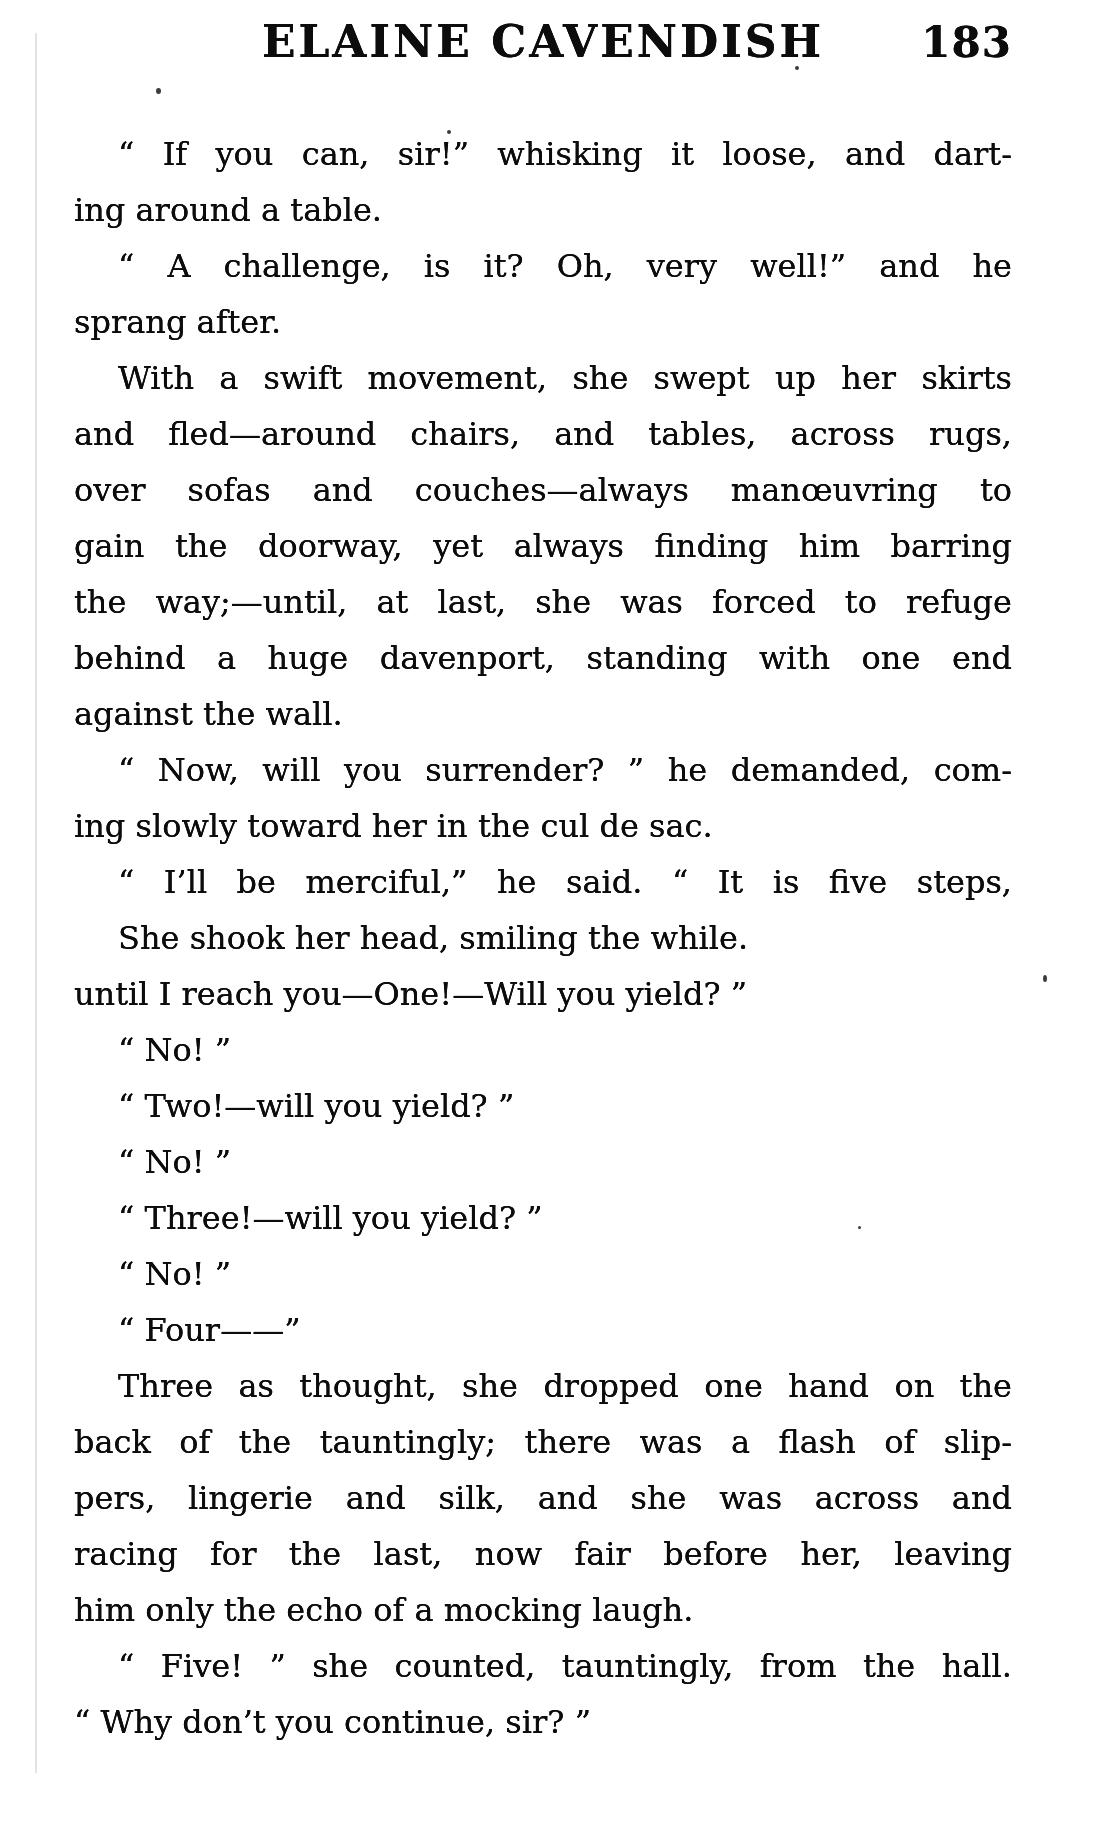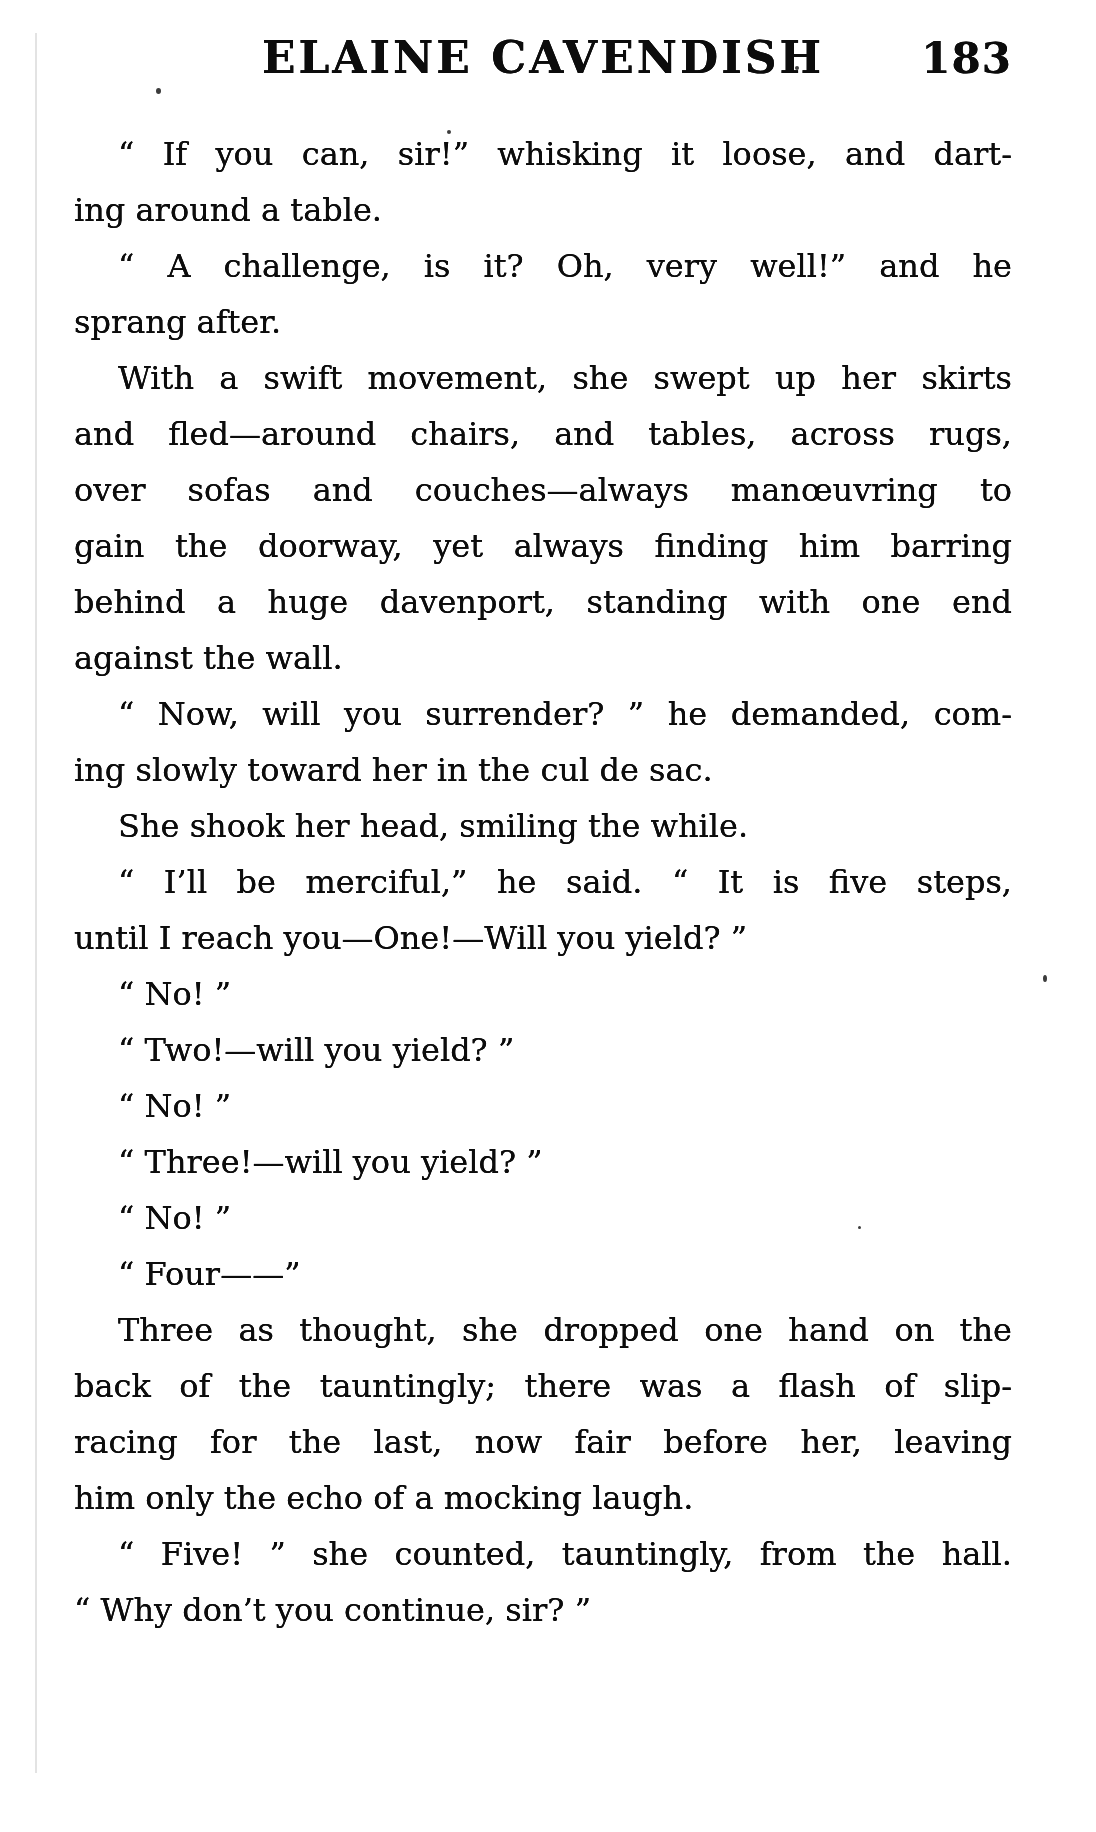--- a/index.html
+++ b/index.html
@@ -18,21 +18,21 @@
     left: 35px;
     top: 33px;
     width: 2px;
     height: 1740px;
     background: #e3e3e3;
   }
   
   .header {
     position: absolute;
     left: 74px;
-    top: 32px;
+    top: 16px;
     width: 938px;
     height: 60px;
   }
   .header .title {
     position: absolute;
     left: 50%;
     transform: translateX(-50%);
     top: 0;
     font-size: 44px;
     font-weight: bold;
@@ -95,35 +95,37 @@
 
   <div class="text-block">
     <div class="ln ind">“ If you can, sir!” whisking it loose, and dart-</div>
     <div class="ln end">ing around a table.</div>
     <div class="ln ind">“ A challenge, is it?  Oh, very well!” and he</div>
     <div class="ln end">sprang after.</div>
     <div class="ln ind">With a swift movement, she swept up her skirts</div>
     <div class="ln">and fled—around chairs, and tables, across rugs,</div>
     <div class="ln">over sofas and couches—always manœuvring to</div>
     <div class="ln">gain the doorway, yet always finding him barring</div>
+    <div class="ln">the way;—until, at last, she was forced to refuge</div>
     <div class="ln">behind a huge davenport, standing with one end</div>
     <div class="ln end">against the wall.</div>
     <div class="ln ind">“ Now, will you surrender? ” he demanded, com-</div>
     <div class="ln end">ing slowly toward her in the cul de sac.</div>
+    <div class="ln ind">“ I’ll be merciful,” he said.  “ It is five steps,</div>
     <div class="ln ind end">She shook her head, smiling the while.</div>
-    <div class="ln ind">“ I’ll be merciful,” he said.  “ It is five steps,</div>
     <div class="ln end">until I reach you—One!—Will you yield? ”</div>
     <div class="ln ind end">“ No! ”</div>
     <div class="ln ind end">“ Two!—will you yield? ”</div>
     <div class="ln ind end">“ No! ”</div>
     <div class="ln ind end">“ Three!—will you yield? ”</div>
     <div class="ln ind end">“ No! ”</div>
     <div class="ln ind end">“ Four——”</div>
     <div class="ln ind">Three as thought, she dropped one hand on the</div>
     <div class="ln">back of the tauntingly; there was a flash of slip-</div>
+    <div class="ln">pers, lingerie and silk, and she was across and</div>
     <div class="ln">racing for the last, now fair before her, leaving</div>
     <div class="ln end">him only the echo of a mocking laugh.</div>
     <div class="ln ind">“ Five! ” she counted, tauntingly, from the hall.</div>
     <div class="ln end">“ Why don’t you continue, sir? ”</div>
   </div>
 
   <div class="speck a"></div>
   <div class="speck b"></div>
   <div class="speck c"></div>
   <div class="speck d"></div>

